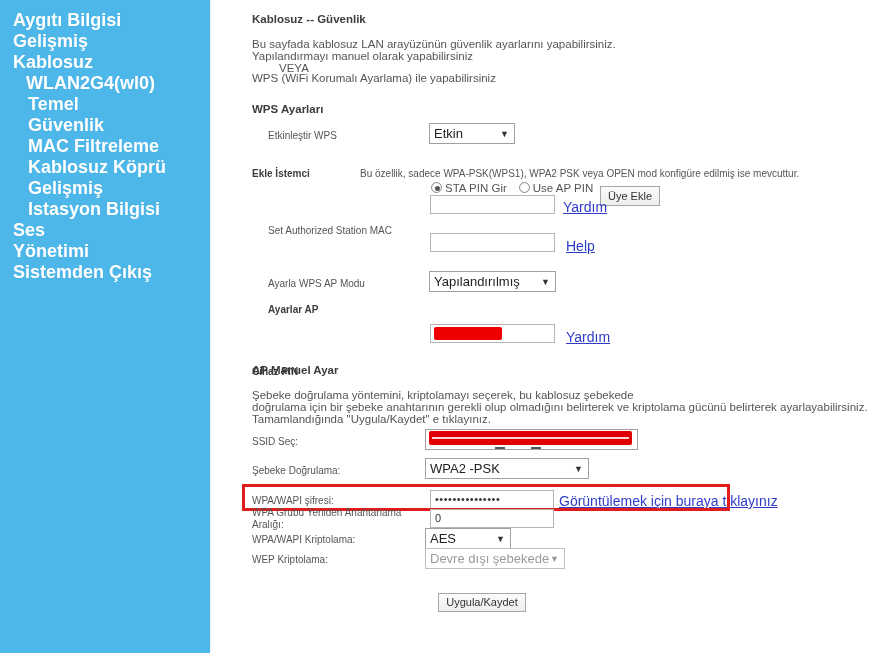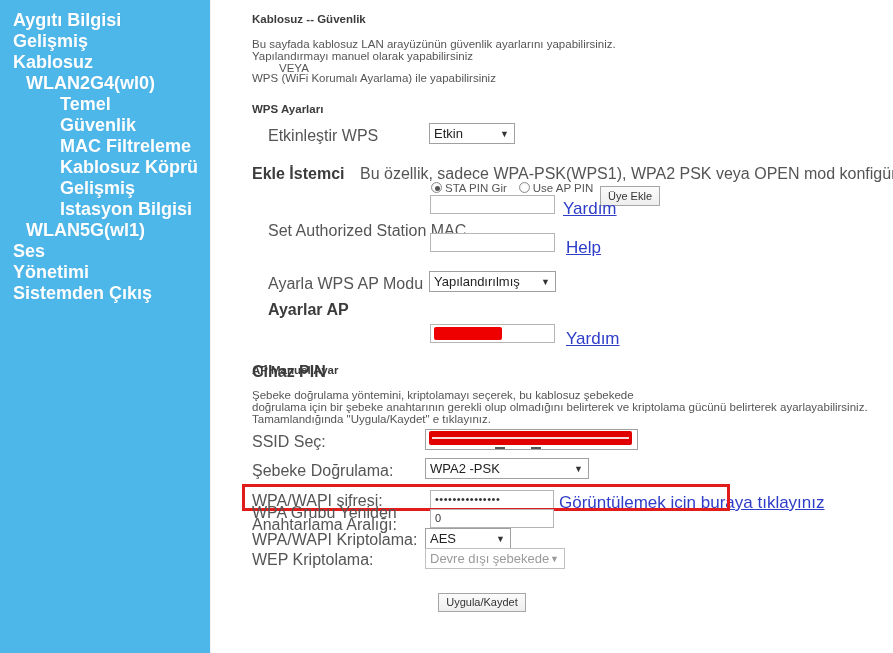--- a/index.html
+++ b/index.html
@@ -35,21 +35,21 @@
     color: #ffffff;
     font-size: 18px;
     font-weight: bold;
     line-height: 21px;
     white-space: nowrap;
     cursor: pointer;
     text-shadow: 0 0 1px rgba(0,0,0,0.08);
   }
   .nav-l0 { padding-left: 13px; }
   .nav-l1 { padding-left: 26px; }
-  .nav-l2 { padding-left: 60px; }
+  .nav-l2 { padding-left: 28px; }
 
   
   #content {
     position: absolute;
     left: 211px; top: 0;
     width: 682px; height: 519px;
     background: #ffffff;
     color: #444444;
     font-size: 11.5px;
   }
@@ -62,21 +62,21 @@
   }
   .para {
     position: absolute;
     font-size: 11.5px;
     color: #555555;
     line-height: 14px;
     white-space: nowrap;
   }
   .lbl {
     position: absolute;
-    font-size: 16px;
+    font-size: 10px;
     color: #555555;
     white-space: nowrap;
     line-height: 13px;
   }
   .lbl-b { font-weight: bold; color: #3c3c3c; }
   .lbl-wrap { white-space: normal; width: 165px; line-height: 12px; }
 
   
   .sel {
     position: absolute;
@@ -127,21 +127,21 @@
     font-size: 11px;
     color: #333333;
     text-align: center;
     cursor: pointer;
     height: 20px;
     line-height: 18px;
   }
   .link {
     position: absolute;
     color: #2e3dc8;
-    font-size: 17px;
+    font-size: 14px;
     text-decoration: underline;
     cursor: pointer;
     white-space: nowrap;
   }
   .radio-wrap {
     position: absolute;
     font-size: 11.5px;
     color: #555555;
     white-space: nowrap;
   }
@@ -205,21 +205,20 @@
     <div class="nav-item nav-l0">Aygıtı Bilgisi</div>
     <div class="nav-item nav-l0">Gelişmiş</div>
     <div class="nav-item nav-l0">Kablosuz</div>
     <div class="nav-item nav-l1">WLAN2G4(wl0)</div>
     <div class="nav-item nav-l2">Temel</div>
     <div class="nav-item nav-l2">Güvenlik</div>
     <div class="nav-item nav-l2">MAC Filtreleme</div>
     <div class="nav-item nav-l2">Kablosuz Köprü</div>
     <div class="nav-item nav-l2">Gelişmiş</div>
     <div class="nav-item nav-l2">Istasyon Bilgisi</div>
-    <div class="nav-item nav-l1">WLAN5G(wl1)</div>
     <div class="nav-item nav-l0">Ses</div>
     <div class="nav-item nav-l0">Yönetimi</div>
     <div class="nav-item nav-l0">Sistemden Çıkış</div>
   </nav>
   <div id="sidebar-divider"></div>
 
   <main id="content">
 
     <div class="sec-title" style="left:41px; top:13px;">Kablosuz -- Güvenlik</div>
     <div class="para" style="left:41px; top:37px;">Bu sayfada kablosuz LAN arayüzünün güvenlik ayarlarını yapabilirsiniz.</div>

